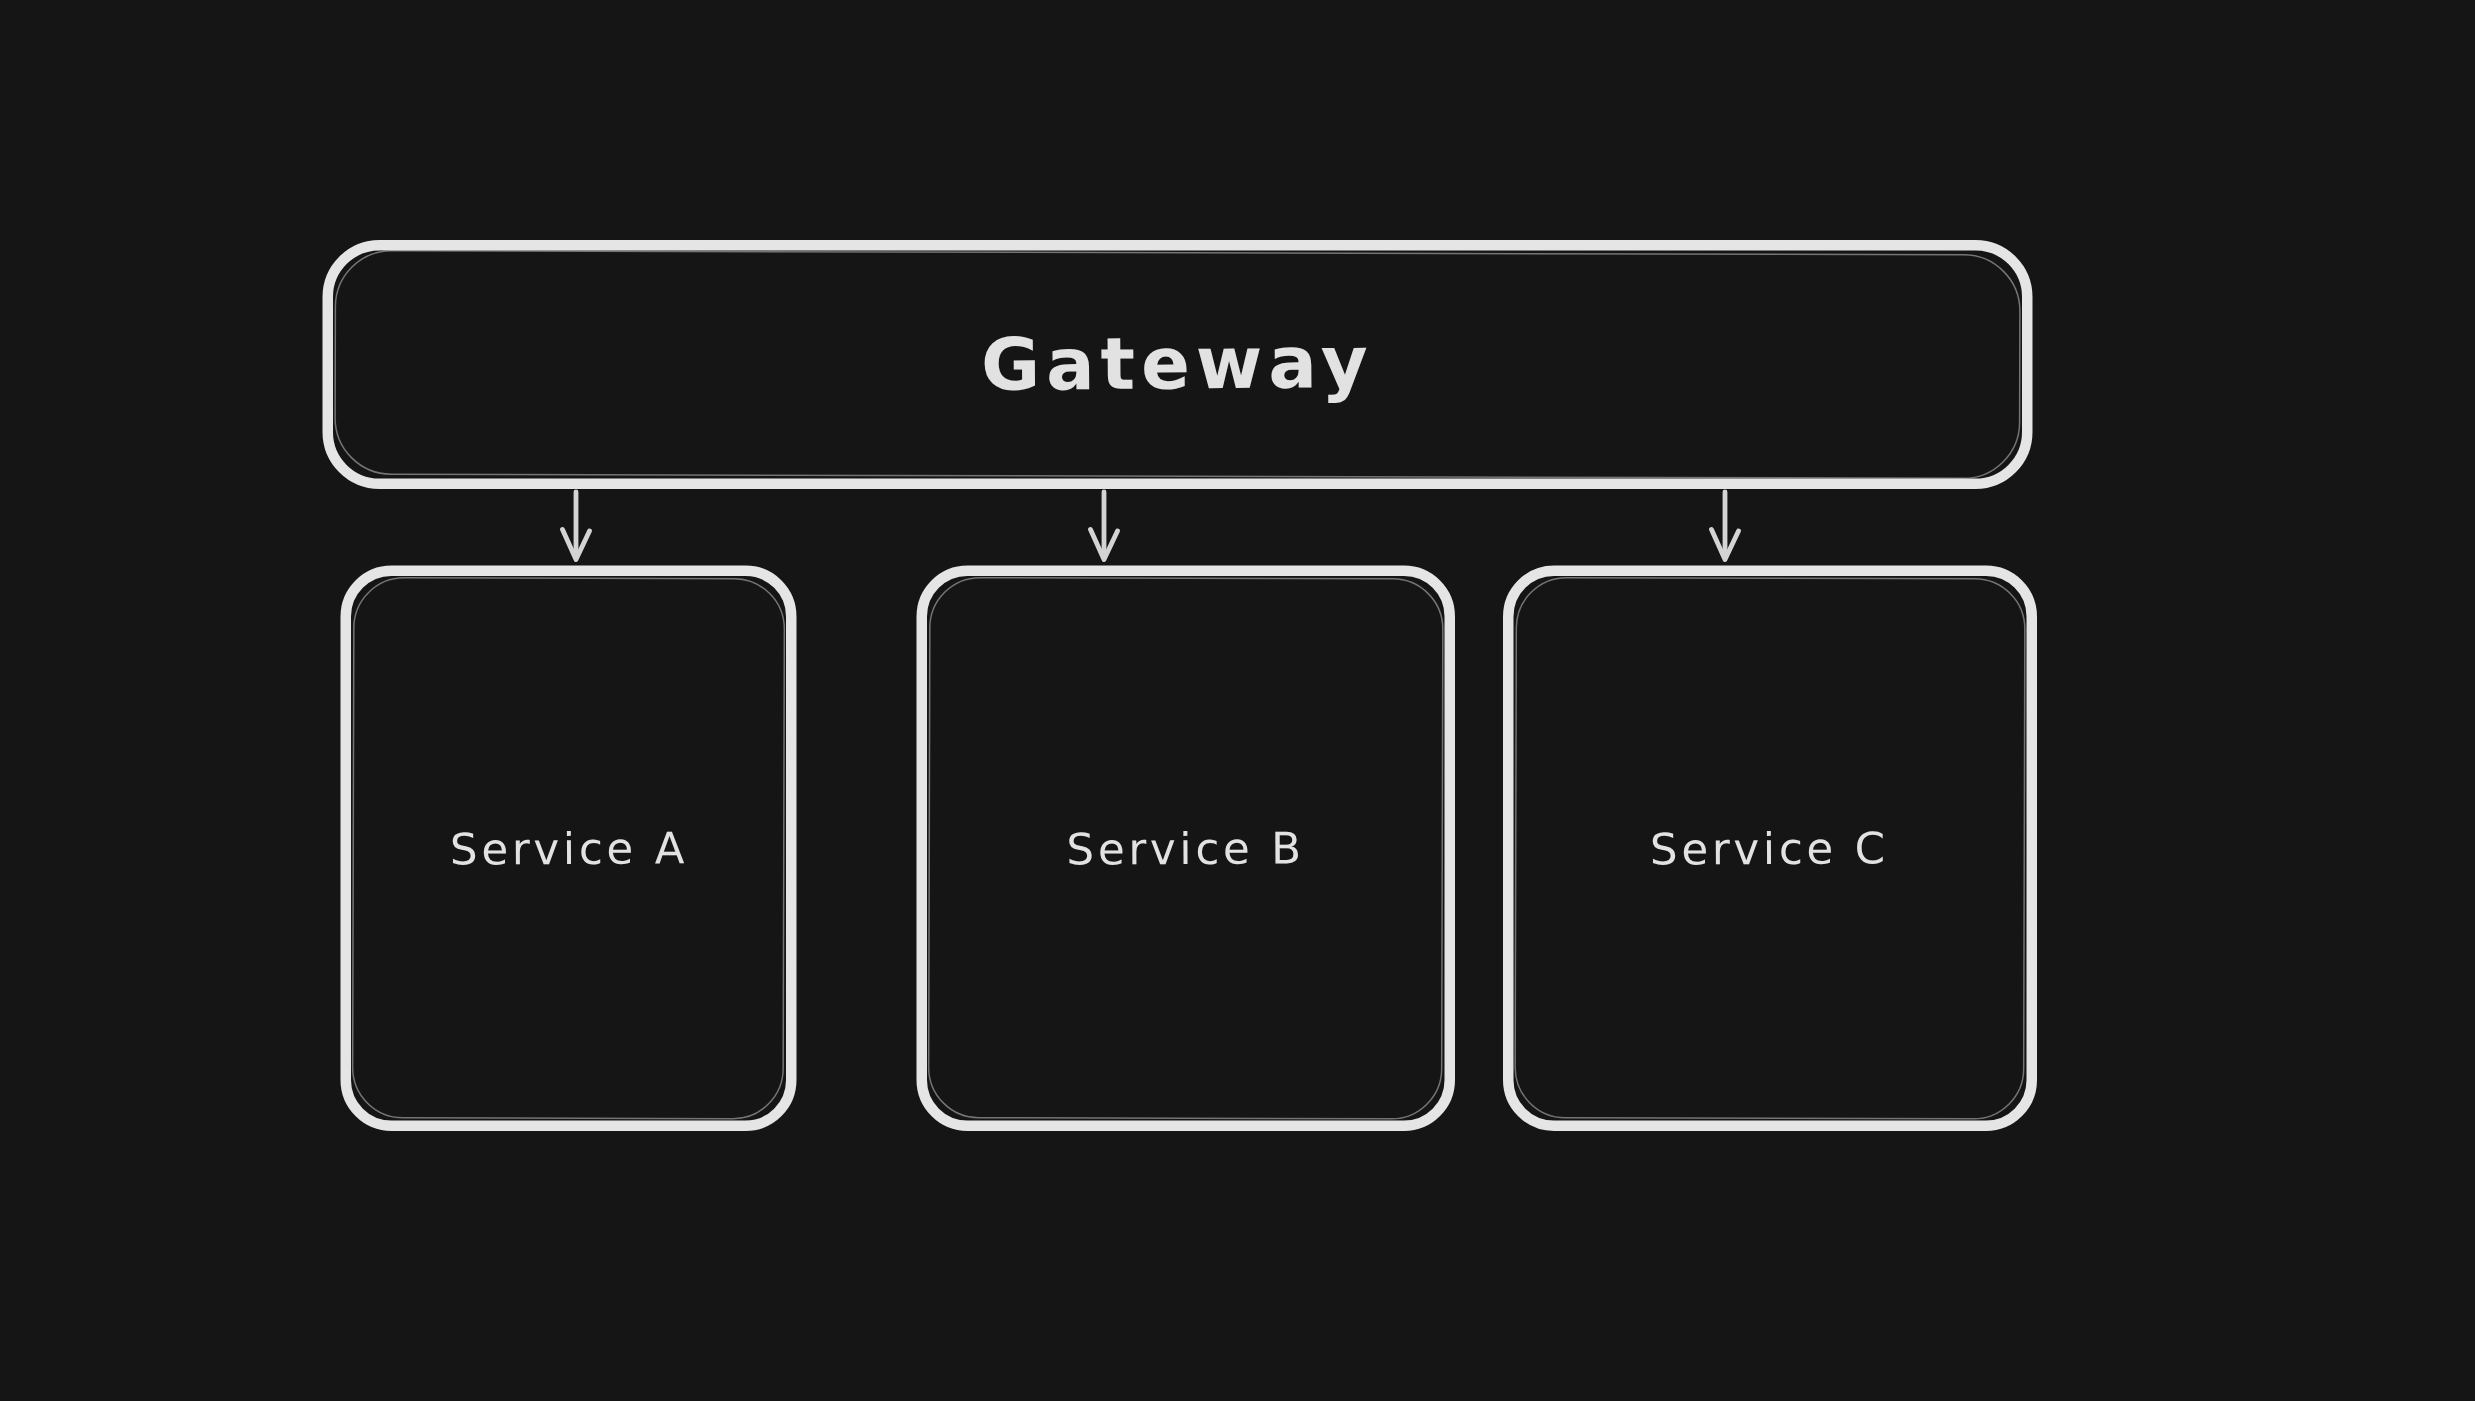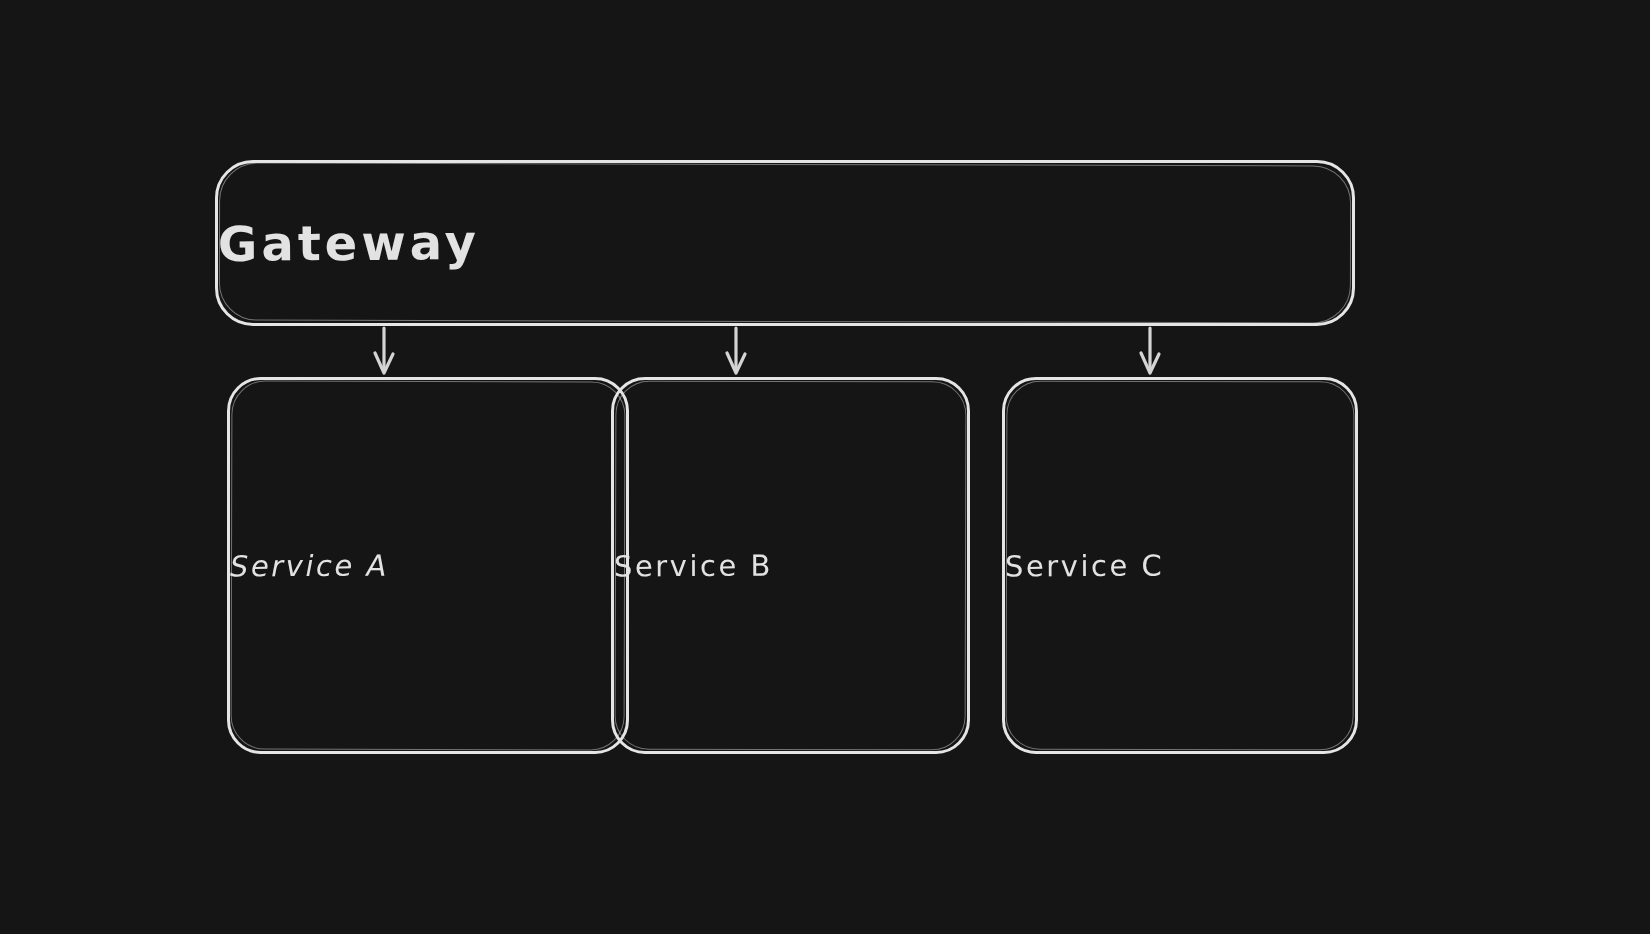--- a/index.html
+++ b/index.html
@@ -10,24 +10,25 @@
   #canvas {
     position: relative;
     width: 1650px;
     height: 934px;
     background: #151515;
     overflow: hidden;
     font-family: "DejaVu Sans", "Liberation Sans", sans-serif;
   }
   .node {
     position: absolute;
-    border: 3px solid #e5e5e5;
+    border: 7px solid #e5e5e5;
     background: transparent;
     display: flex;
     align-items: center;
+    justify-content: center;
     box-sizing: border-box;
   }
   
   .node::before {
     content: "";
     position: absolute;
     inset: 1px;
     border: 1.5px solid rgba(212, 212, 212, 0.5);
     border-radius: inherit;
     transform: rotate(0.15deg);
@@ -36,24 +37,23 @@
   #gateway-node {
     left: 215px;
     top: 160px;
     width: 1140px;
     height: 166px;
     border-radius: 38px;
   }
   #service-a-node {
     left: 227px;
     top: 377px;
-    width: 402px;
+    width: 304px;
     height: 377px;
     border-radius: 34px;
-    font-style: italic;
   }
   #service-b-node {
     left: 611px;
     top: 377px;
     width: 359px;
     height: 377px;
     border-radius: 34px;
   }
   #service-c-node {
     left: 1002px;

